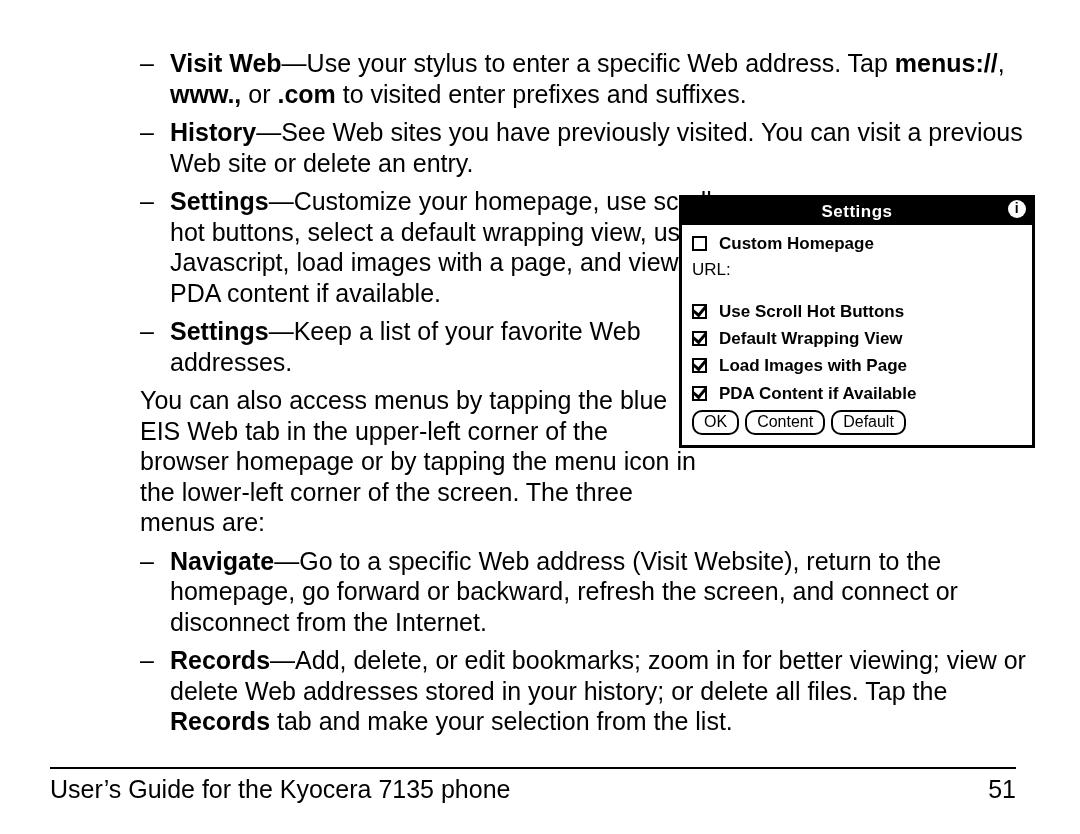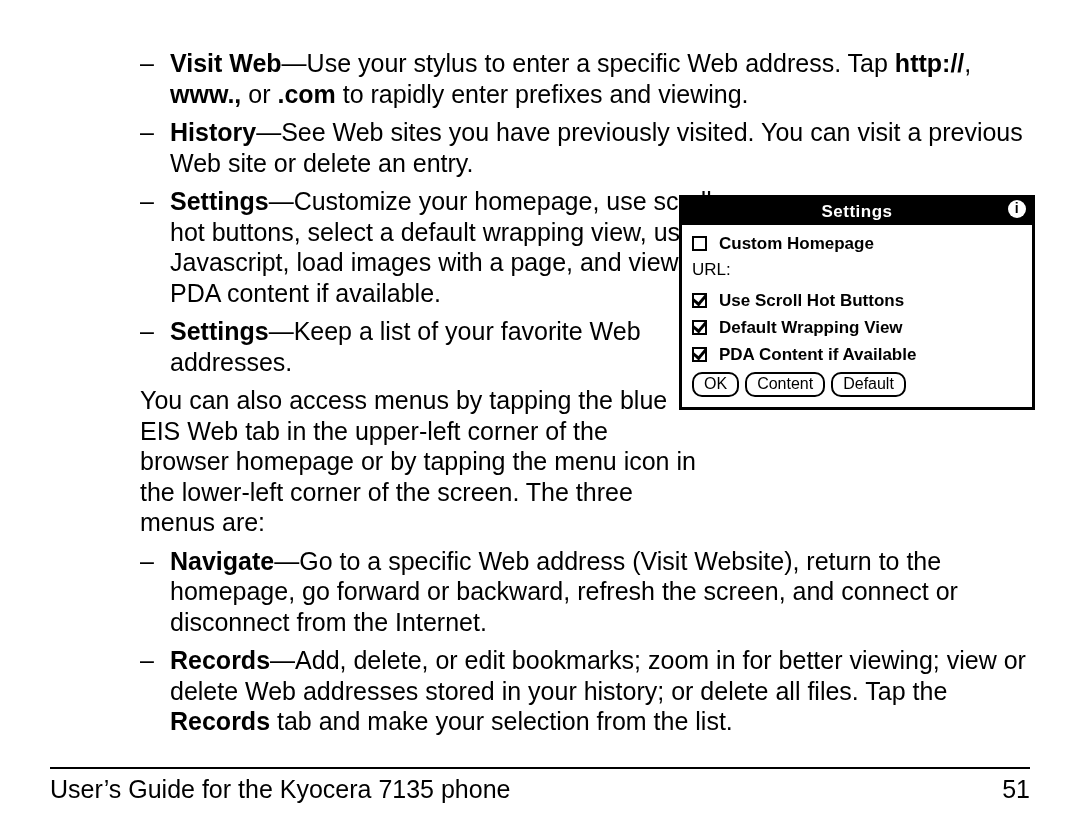--- a/index.html
+++ b/index.html
@@ -42,21 +42,21 @@
     max-width: 560px;
   }
   .para {
     margin: 6px 0 8px 90px;
     max-width: 560px;
   }
   .wide { max-width: 880px; }
   .footer {
     position: absolute;
     left: 50px;
-    right: 50px;
+    right: 64px;
     bottom: 30px;
     border-top: 2px solid #000;
     padding-top: 6px;
     font-size: 25px;
     display: flex;
     justify-content: space-between;
   }
 
   
   .pda {
@@ -99,21 +99,21 @@
     padding: 8px 10px 10px 10px;
   }
   .pda-row {
     display: flex;
     align-items: center;
     gap: 12px;
     margin-bottom: 6px;
     font-weight: bold;
   }
   .pda-url-row {
-    margin: -2px 0 10px 0;
+    margin: -2px 0 21px 0;
     font-weight: normal;
     display: flex;
     align-items:center;
   }
   .pda-url-label { padding-right:4px;}
   .pda-url-value {
     flex:1;
     border-bottom: 1px dashed #999;
     min-height: 18px;
   }
@@ -154,21 +154,21 @@
 <body>
 
 <div class="page">
   <div class="content">
 
     <div class="list">
 
       <div class="list-item">
         <div class="bullet">–</div>
         <div class="li-body wide">
-          <span class="bold-head">Visit Web</span><span>—Use your stylus to enter a specific Web address. Tap </span><span class="bold-head">http://</span><span>, </span><span class="bold-head">www.,</span><span> or </span><span class="bold-head">.com</span><span> to rapidly enter prefixes and viewing.</span>
+          <span class="bold-head">Visit Web</span><span>—Use your stylus to enter a specific Web address. Tap </span><span class="bold-head">menus://</span><span>, </span><span class="bold-head">www.,</span><span> or </span><span class="bold-head">.com</span><span> to visited enter prefixes and suffixes.</span>
         </div>
       </div>
 
       <div class="list-item">
         <div class="bullet">–</div>
         <div class="li-body wide">
           <span class="bold-head">History</span><span>—See Web sites you have previously visited. You can visit a previous Web site or delete an entry.</span>
         </div>
       </div>
 
@@ -224,20 +224,24 @@
         <span class="pda-url-label">URL:</span>
       </div>
 
       <div class="pda-row">
         <div class="cb checked"></div>
         <div>Use Scroll Hot Buttons</div>
       </div>
       <div class="pda-row">
         <div class="cb checked"></div>
         <div>Default Wrapping View</div>
+      </div>
+      <div class="pda-row">
+        <div class="cb checked"></div>
+        <div>Load Images with Page</div>
       </div>
       <div class="pda-row">
         <div class="cb checked"></div>
         <div>PDA Content if Available</div>
       </div>
 
       <div class="pda-btnrow">
         <div class="pda-btn">OK</div>
         <div class="pda-btn">Content</div>
         <div class="pda-btn">Default</div>

